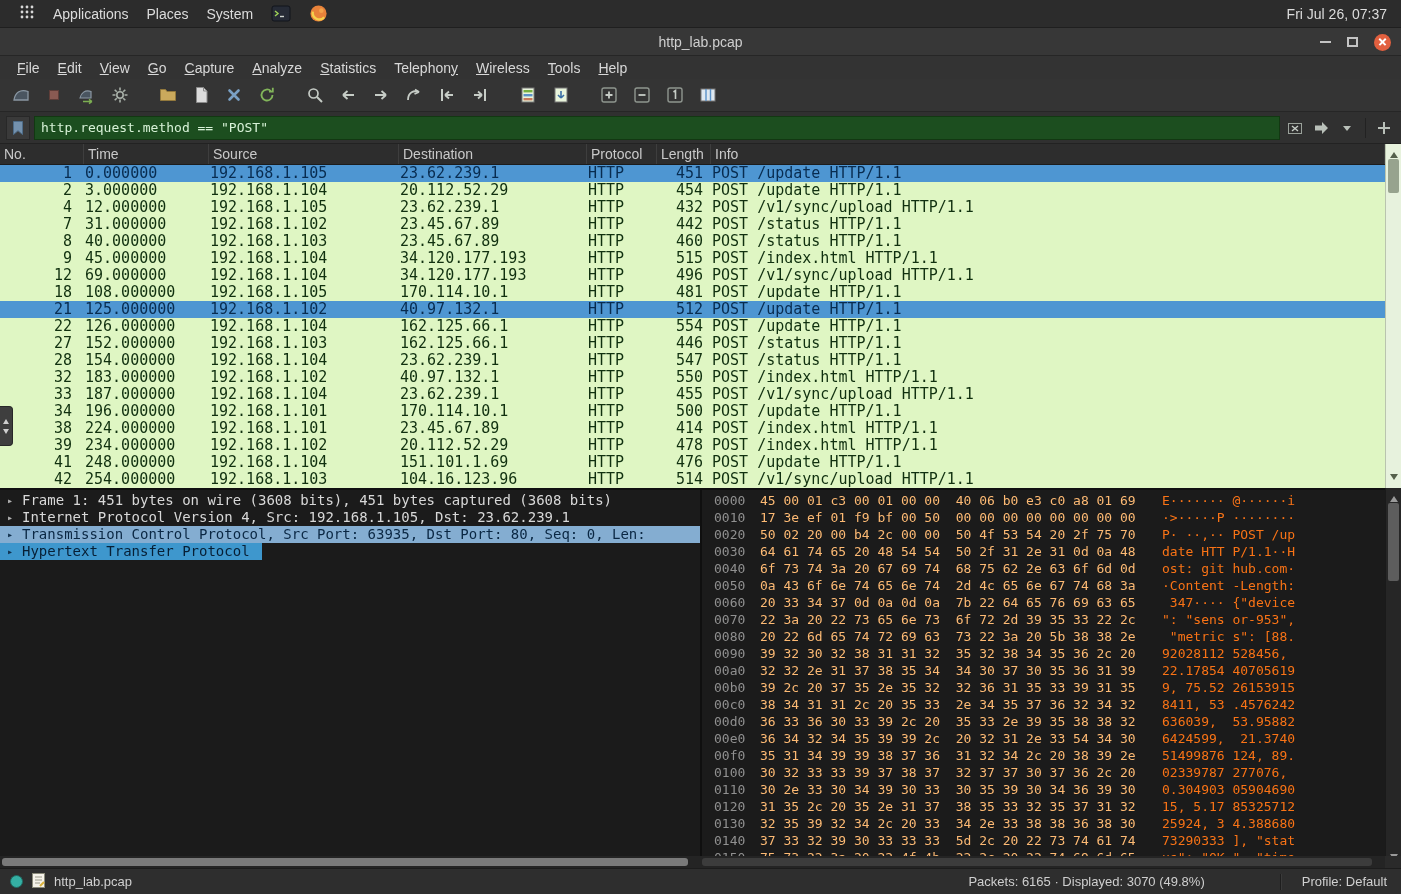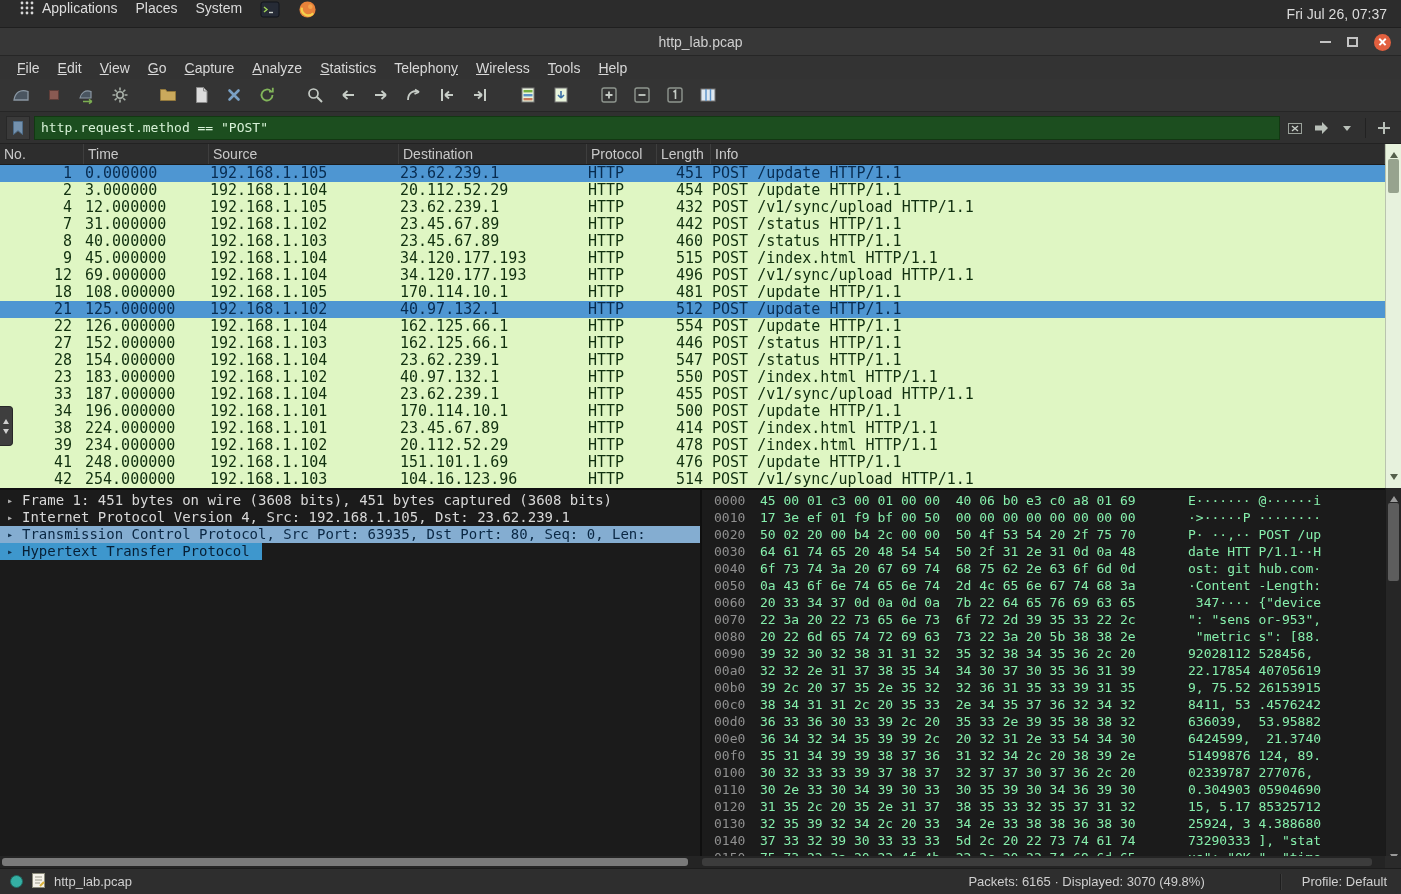--- a/index.html
+++ b/index.html
@@ -5,21 +5,21 @@
   *{box-sizing:border-box;margin:0;padding:0}
   html,body{width:1401px;height:894px}
   body{position:relative;overflow:hidden;background:#1b1b1b;font-family:"Liberation Sans",sans-serif;color:#d6d6d6}
   :root{
     --row-bg:#dff6c3; --row-fg:#10300f; --sel-bg:#4e96d2; --sel-fg:#082c50;
     --filter-bg:#1c4e1f; --filter-fg:#d7f2d7; --close:#e2603f;
     --dsel-full:#84add1; --dsel-inline:#3e97cd;
   }
   
   .desktop-panel{position:absolute;top:0;left:0;right:0;height:28px;background:#2c2c2c;border-bottom:1px solid #1f1f1f;display:flex;align-items:center;padding:0 10px;font-size:14px;color:#dcdcdc}
-  .panel-item{display:flex;gap:7px;padding:0 9px;height:100%;cursor:default}
+  .panel-item{display:flex;align-items:center;gap:18px;padding:0 9px;height:100%;cursor:default}
   .panel-clock{margin-left:auto;padding-right:4px}
   
   .titlebar{position:absolute;top:28px;left:0;right:0;height:28px;background:#373737;border-bottom:1px solid #262626}
   .win-title{line-height:28px;text-align:center;font-size:14px;color:#cfcfcf}
   .win-controls{position:absolute;right:10px;top:0;height:28px;display:flex;align-items:center;gap:16px}
   .ctrl-min{width:11px;height:2px;background:#c4c4c4;display:inline-block}
   .ctrl-max{width:11px;height:10px;border:2px solid #c4c4c4;display:inline-block}
   .ctrl-close{width:17px;height:17px;border-radius:50%;background:var(--close);position:relative;display:inline-block}
   .ctrl-close::before,.ctrl-close::after{content:"";position:absolute;left:4px;top:7.5px;width:9px;height:1.8px;background:#fff}
   .ctrl-close::before{transform:rotate(45deg)} .ctrl-close::after{transform:rotate(-45deg)}
@@ -54,22 +54,22 @@
   .details-pane{position:absolute;left:0;top:488px;width:700px;height:368px;background:#1b1b1b;border-top:2px solid #0f0f0f;padding-top:2px;overflow:hidden}
   .dline{height:17px;line-height:17px;font:14px/17px "DejaVu Sans Mono",monospace;color:#d8d8d8;white-space:nowrap;position:relative;padding-left:22px}
   .dline::before{content:"▸";position:absolute;left:7px;top:0;font-size:10px;color:#b0b0b0}
   .dline.selected-full{background:var(--dsel-full);color:#0a2743;width:100%}
   .dline.selected-inline{background:var(--dsel-inline);color:#071f35;width:fit-content;padding-right:12px}
   .dline.selected-full::before,.dline.selected-inline::before{color:#10304d}
   
   .bytes-pane{position:absolute;left:700px;top:488px;width:686px;height:368px;background:#1b1b1b;border-top:2px solid #0f0f0f;border-left:2px solid #0f0f0f;padding:2px 0 0 12px;overflow:hidden}
   .hrow{height:17px;line-height:17px;font:13px/17px "DejaVu Sans Mono",monospace;display:flex;white-space:pre}
   .hoff{width:46px;color:#909090}
-  .hhex{width:402px;color:#86efac}
-  .hascii{margin-left:26px;color:#86efac}
+  .hhex{width:402px;color:#fdba74}
+  .hascii{color:#f97316}
   
   .plist-scroll{position:absolute;right:0;top:144px;width:16px;height:344px;background:#e7f2dd;border-left:1px solid #b9c4ae}
   .plist-scroll .sb-thumb{position:absolute;top:15px;left:2px;width:11px;height:34px;background:#97a38e;border-radius:2px}
   .sb-up,.sb-dn{position:absolute;left:4px;width:0;height:0;border:4px solid transparent}
   .plist-scroll .sb-up{top:4px;border-bottom:6px solid #55604c}
   .plist-scroll .sb-dn{bottom:4px;border-top:6px solid #55604c}
   .bytes-scroll{position:absolute;right:0;top:488px;width:16px;height:380px;background:#262626;border-left:1px solid #1a1a1a}
   .bytes-scroll .sb-thumb{position:absolute;top:15px;left:2px;width:11px;height:78px;background:#5d5d5d;border-radius:2px}
   .bytes-scroll .sb-up{top:4px;border-bottom:6px solid #9a9a9a}
   .bytes-scroll .sb-dn{bottom:4px;border-top:6px solid #9a9a9a}
@@ -413,21 +413,21 @@
     <div class="prow">
       <div class="c-no">28</div>
       <div class="c-time">154.000000</div>
       <div class="c-source">192.168.1.104</div>
       <div class="c-destination">23.62.239.1</div>
       <div class="c-protocol">HTTP</div>
       <div class="c-length">547</div>
       <div class="c-info">POST /status HTTP/1.1</div>
     </div>
     <div class="prow">
-      <div class="c-no">23</div>
+      <div class="c-no">32</div>
       <div class="c-time">183.000000</div>
       <div class="c-source">192.168.1.102</div>
       <div class="c-destination">40.97.132.1</div>
       <div class="c-protocol">HTTP</div>
       <div class="c-length">550</div>
       <div class="c-info">POST /index.html HTTP/1.1</div>
     </div>
     <div class="prow">
       <div class="c-no">33</div>
       <div class="c-time">187.000000</div>

